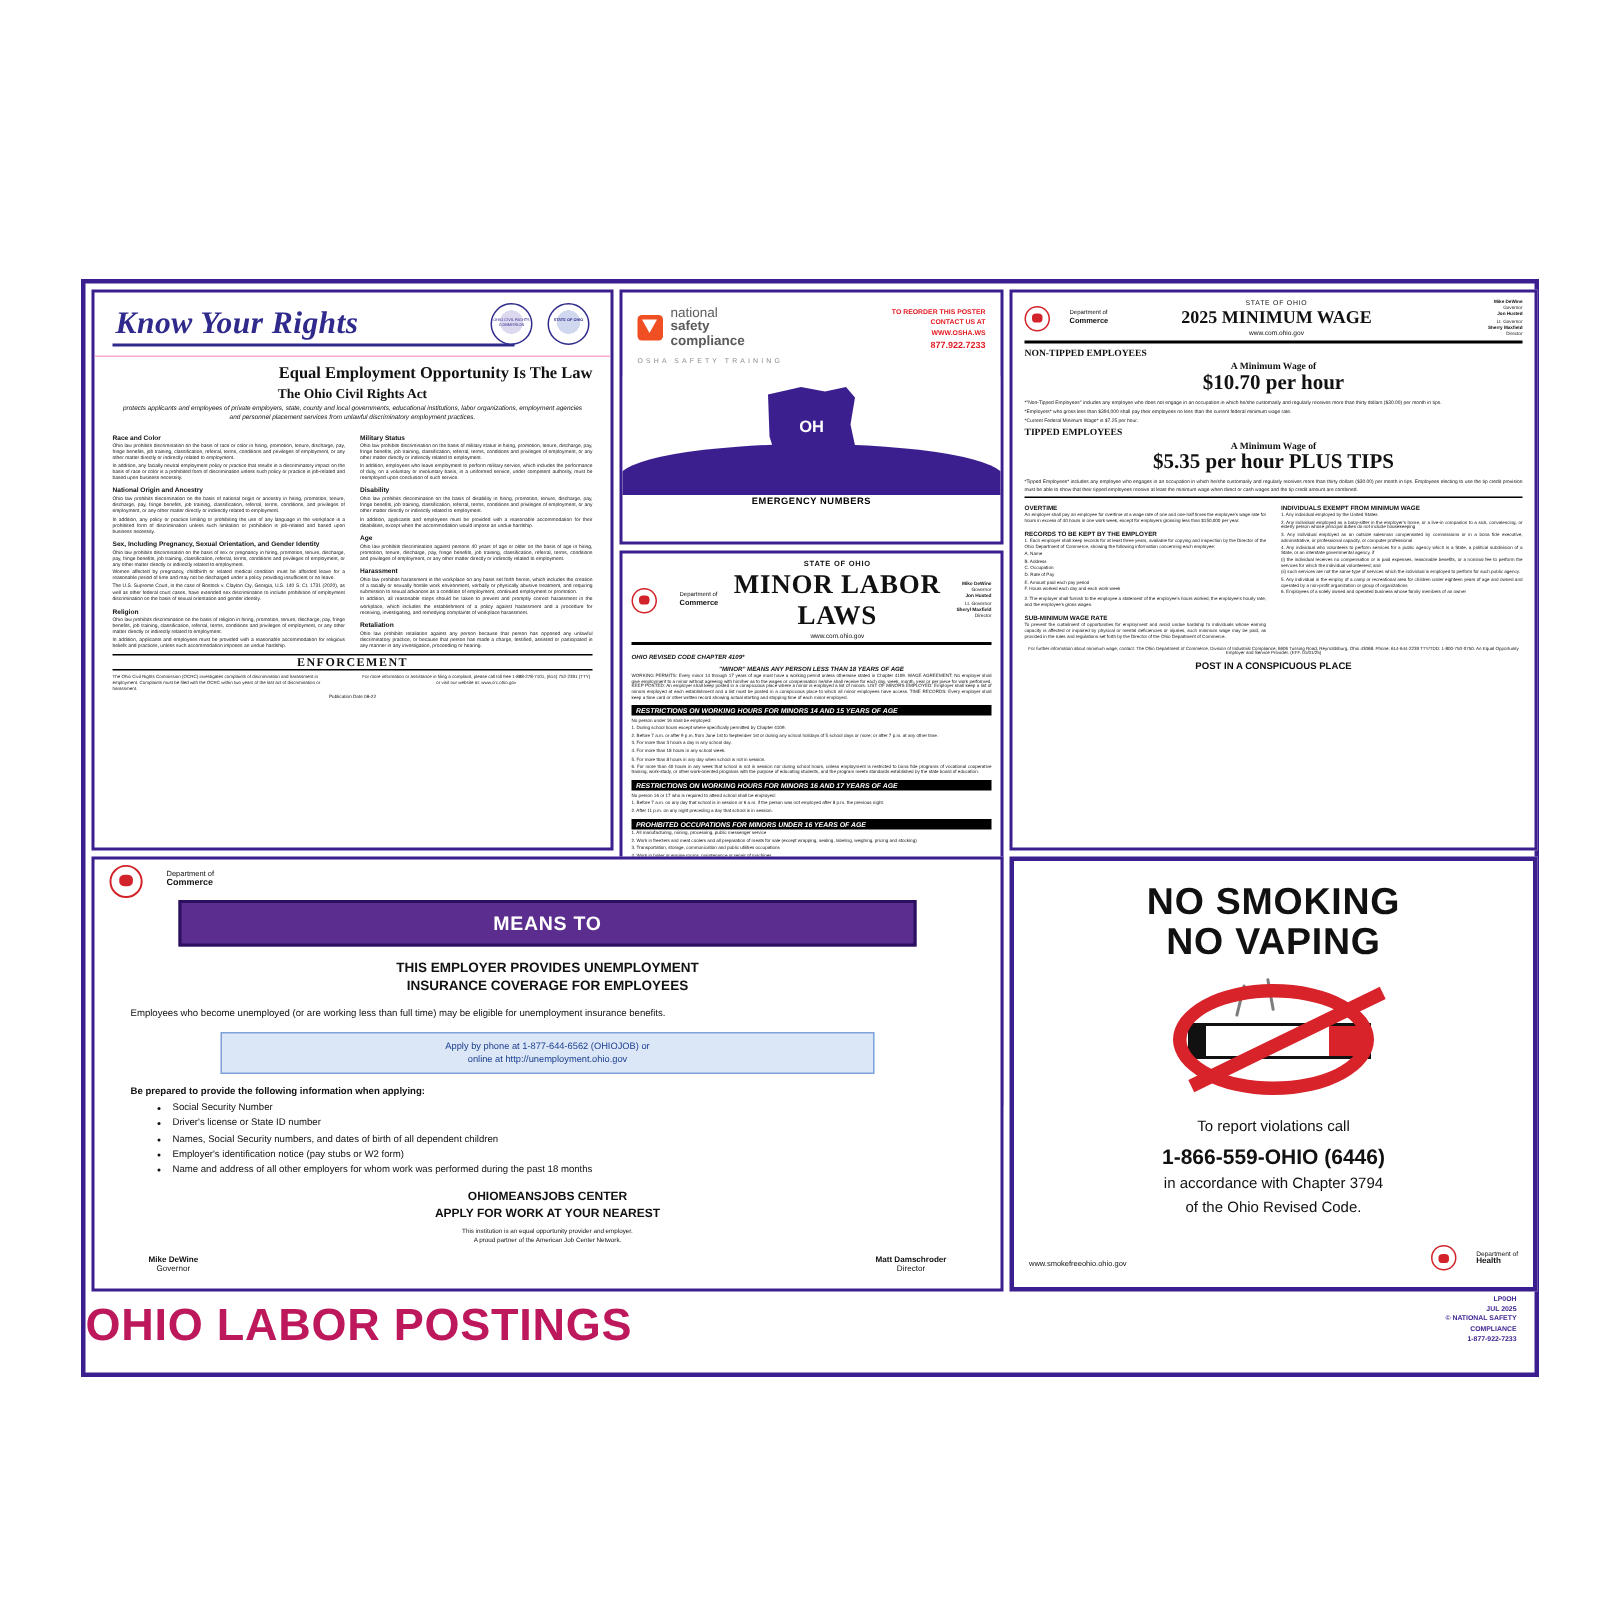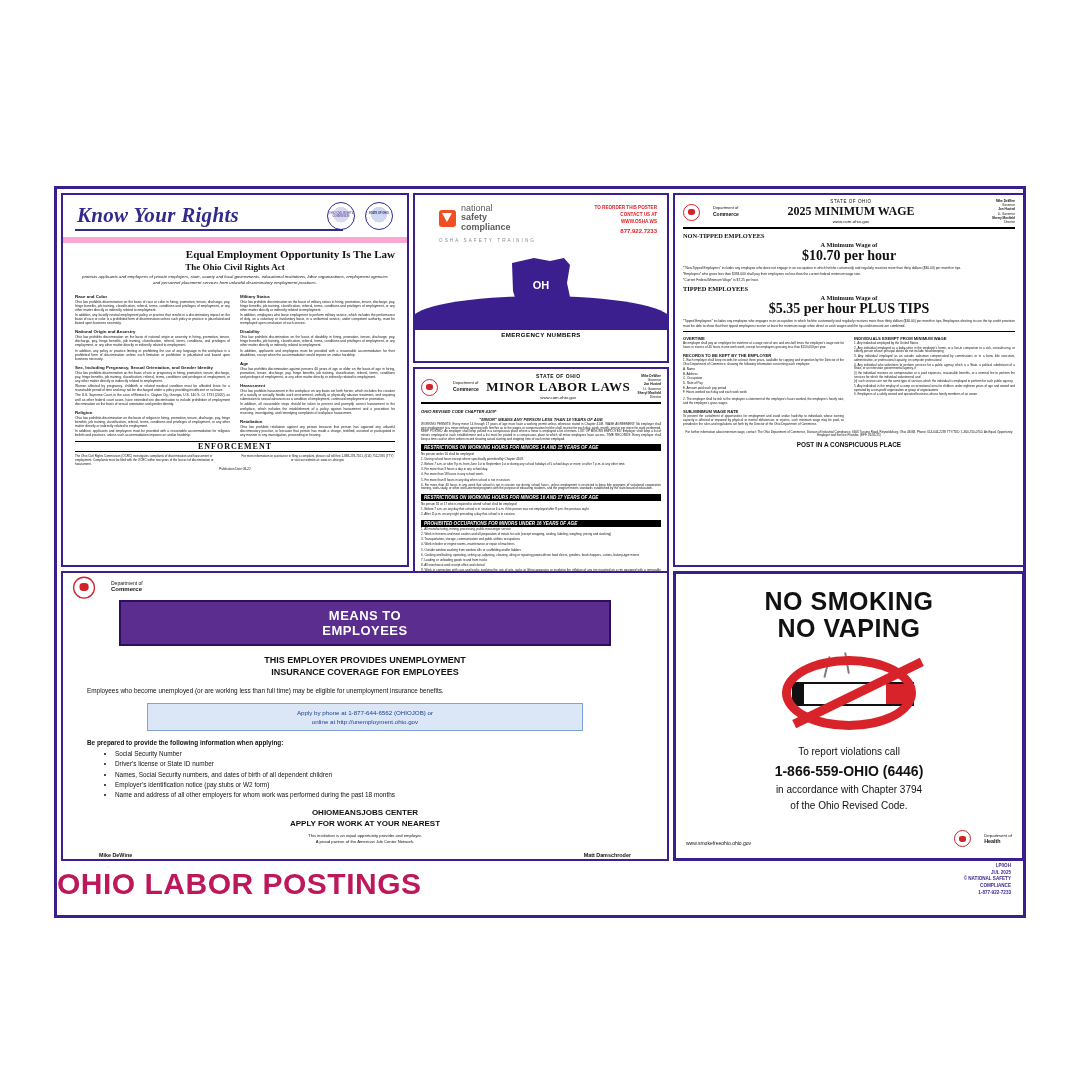--- a/index.html
+++ b/index.html
@@ -7,21 +7,21 @@
   .poster{position:absolute;left:54px;top:186px;width:972px;height:732px;background:#ffffff;border:3px solid #3b1f8f;box-sizing:border-box;}
   
   .panel{position:absolute;background:#fff;border:2px solid #3b1f8f;box-sizing:border-box;overflow:hidden;}
   .tiny{font-size:3.1px;line-height:1.22;}
   .b{font-weight:bold;}
   .i{font-style:italic;}
   .c{text-align:center;}
 
   
   #kyr{left:4px;top:4px;width:348px;height:374px;}
-  #kyr .hdr{height:42px;border-bottom:6px solid #f9a8d4;position:relative;}
+  #kyr .hdr{height:42px;border-bottom:1px solid #f9a8d4;position:relative;}
   .kyr-title{position:absolute;left:14px;top:8px;font-family:"Liberation Serif",serif;font-style:italic;font-weight:bold;font-size:21px;color:#2f2a8c;letter-spacing:.3px;}
   .kyr-title-underline{position:absolute;left:12px;top:34px;width:268px;height:2px;background:#2f2a8c;}
   .seal{position:absolute;width:26px;height:26px;border-radius:50%;border:1.4px solid #2f2a8c;top:7px;}
   .seal.a{right:52px;background:radial-gradient(circle at 50% 45%, #dcd9ef 0 40%, #fff 41% 100%);}
   .seal.b{right:14px;background:radial-gradient(circle at 50% 45%, #cfd8ef 0 40%, #fff 41% 100%);}
   .seal span{position:absolute;left:0;right:0;top:9px;text-align:center;font-size:2.6px;color:#2f2a8c;}
   .eeo{padding:5px 12px 0;}
   .eeo h2{margin:0;text-align:right;font-family:"Liberation Serif",serif;font-size:11px;font-weight:bold;}
   .eeo h3{margin:2px 0 0;text-align:center;font-family:"Liberation Serif",serif;font-size:9px;font-weight:bold;}
   .eeo .lead{margin:2px 6px 0;text-align:center;font-size:4.3px;line-height:1.35;}
@@ -29,21 +29,21 @@
   .col{width:50%;}
   .sec-h{font-weight:bold;font-size:4.4px;margin-top:4px;}
   .sec-p{font-size:3.3px;line-height:1.25;text-align:justify;margin-top:1px;}
   .enf{margin-top:4px;text-align:center;font-family:"Liberation Serif",serif;font-weight:bold;font-size:8px;letter-spacing:1px;border-top:1px solid #000;border-bottom:1px solid #000;margin-left:12px;margin-right:12px;}
   .footnote{display:flex;gap:10px;padding:3px 12px 0;}
   .footnote div{width:50%;font-size:3px;line-height:1.25;}
 
   
   #nsc{left:356px;top:4px;width:256px;height:170px;}
   #nsc .top{display:flex;height:56px;}
-  .nsc-left{width:148px;padding:9px 0 0 24px;}
+  .nsc-left{width:148px;padding:9px 0 0 10px;}
   .nsc-logo{display:flex;align-items:center;gap:5px;}
   .nsc-mark{width:17px;height:17px;background:#f04e23;border-radius:3px;position:relative;}
   .nsc-mark:after{content:"";position:absolute;left:3.2px;top:3.6px;width:0;height:0;border-left:5.2px solid transparent;border-right:5.2px solid transparent;border-top:9px solid #fff;}
   .nsc-name{line-height:1.05;}
   .nsc-name .n1{font-size:9px;color:#5b5b5b;}
   .nsc-name .n2{font-size:9px;color:#5b5b5b;font-weight:bold;}
   .nsc-sub{margin-top:6px;font-size:4.6px;letter-spacing:2.1px;color:#8a8a8a;}
   .nsc-right{width:108px;text-align:right;padding:10px 10px 0 0;color:#e11b22;font-weight:bold;}
   .nsc-right div{font-size:4.6px;line-height:1.5;}
   .nsc-right .phone{font-size:6px;margin-top:1px;}
@@ -55,21 +55,21 @@
   
   #minor{left:356px;top:178px;width:256px;height:370px;}
   .mhdr{display:flex;align-items:center;gap:6px;padding:4px 6px 0;}
   .ohio-badge{width:26px;height:16px;position:relative;}
   .ohio-badge .o{position:absolute;left:0;top:0;width:15px;height:15px;border:1.6px solid #d2232a;border-radius:50%;}
   .ohio-badge .o:after{content:"";position:absolute;left:4px;top:4.4px;width:7px;height:6px;background:#d2232a;border-radius:40%;}
   .dept{font-size:4px;line-height:1.2;}
   .dept b{font-size:5px;}
   .mtitle{flex:1;text-align:center;}
   .mtitle .s1{font-size:5px;font-weight:bold;letter-spacing:.5px;}
-  .mtitle .s2{font-family:"Liberation Serif",serif;font-size:13px;font-weight:bold;letter-spacing:.5px;}
+  .mtitle .s2{font-family:"Liberation Serif",serif;font-size:18px;font-weight:bold;letter-spacing:.5px;}
   .mtitle .s3{font-size:4.3px;}
   .mofficials{text-align:right;font-size:3.2px;line-height:1.35;}
   .mofficials b{display:block;}
   .mline{height:1.5px;background:#000;margin:2px 6px 0;}
   .mbody{padding:2px 6px 0;}
   .sec-bar{background:#000;color:#fff;font-size:4.6px;font-weight:bold;font-style:italic;padding:1px 3px;margin-top:3px;}
   .mbody p{margin:1.5px 0 0;font-size:3.05px;line-height:1.2;text-align:justify;}
   .mbody .hd{font-size:4.1px;font-weight:bold;font-style:italic;margin-top:3px;}
   .twocol{display:flex;gap:6px;}
   .twocol>div{width:50%;}
@@ -415,21 +415,20 @@
       <div class="ohio-badge" style="transform:scale(1.3);transform-origin:left center;">
           <div class="o"></div>
         </div>
       <div class="dept" style="font-size:5px;margin-left:6px;">
         <div>Department of</div>
         <b style="font-size:6px">Commerce</b>
       </div>
     </div>
     <div class="nbanner">
       <div class="l1">MEANS TO</div>
-      <div class="l2">EMPLOYEES</div>
     </div>
     <div class="nsub">
       <div>THIS EMPLOYER PROVIDES UNEMPLOYMENT</div>
       <div>INSURANCE COVERAGE FOR EMPLOYEES</div>
     </div>
     <div class="ntext">Employees who become unemployed (or are working less than full time) may be eligible for unemployment insurance benefits.</div>
     <div class="napply">
       <div>Apply by phone at 1-877-644-6562 (OHIOJOB) or</div>
       <div>online at http://unemployment.ohio.gov</div>
     </div>

